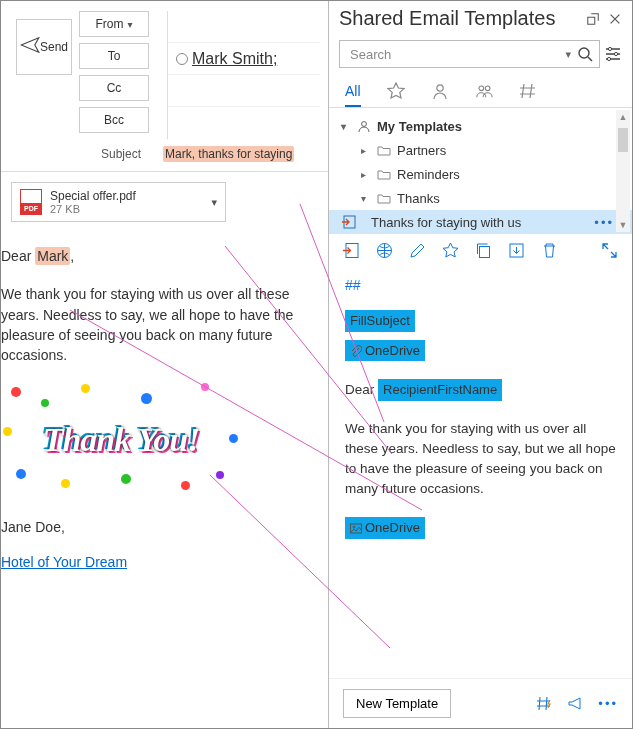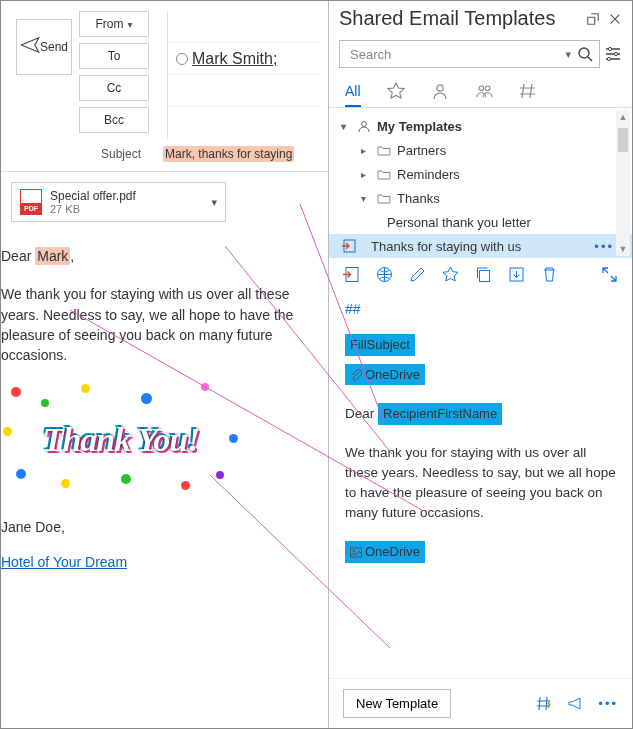--- a/index.html
+++ b/index.html
@@ -468,23 +468,20 @@
           </svg>
         <span>Reminders</span>
       </div>
       <div class="node depth1">
         <span class="tw">▾</span>
         <svg class="nicon" viewBox="0 0 14 14">
             <path d="M1 4h4l1 1.5h7V12H1z" fill="none" stroke="#888"></path>
           </svg>
         <span>Thanks</span>
       </div>
-      <div class="node depth2">
-        <span>Personal thank you letter</span>
-      </div>
       <div class="node sel">
         <svg class="lefticon" viewBox="0 0 16 16">
             <rect x="3" y="2" width="11" height="12" fill="none" stroke="#2a6fb5"></rect>
             <path d="M1 8h6M5 5l3 3-3 3" fill="none" stroke="#d04a1f" stroke-width="1.4"></path>
           </svg>
         <span>Thanks for staying with us</span>
         <span class="dots">•••</span>
       </div>
     </div>
 

